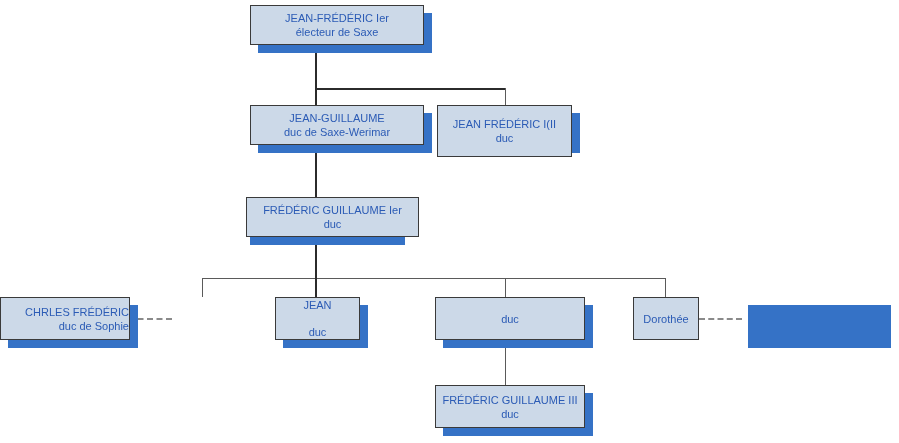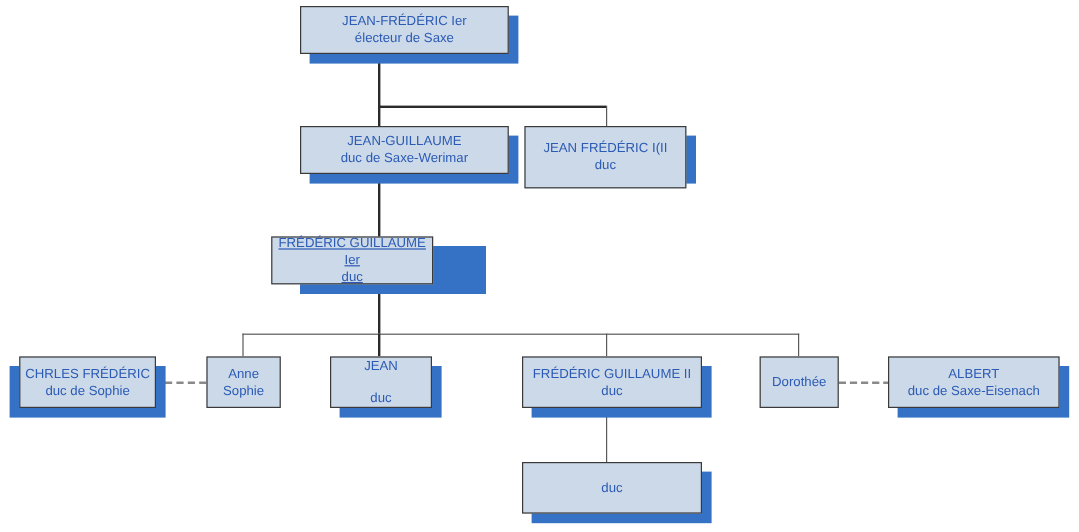--- a/index.html
+++ b/index.html
@@ -93,51 +93,43 @@
   <div class="node" style="left:250px;top:105px;width:174px;height:40px;">
     <span class="l1">JEAN-GUILLAUME</span>
     <span class="l2">duc de Saxe-Werimar</span>
   </div>
 
   <div class="node" style="left:437px;top:105px;width:135px;height:52px;">
     <span class="l1">JEAN FRÉDÉRIC I(II</span>
     <span class="l2">duc</span>
   </div>
 
-  <div class="node" style="left:226px;top:197px;width:135px;height:40px;text-decoration:underline;">
+  <div class="node" style="left:246px;top:197px;width:173px;height:40px;">
     <span class="l1">FRÉDÉRIC GUILLAUME Ier</span>
     <span class="l2">duc</span>
   </div>
 
-  <div class="node" style="left:16px;top:297px;width:114px;height:43px;">
+  <div class="node" style="left:0px;top:297px;width:130px;height:43px;align-items:flex-end;">
     <span class="l1">CHRLES FRÉDÉRIC</span>
     <span class="l2">duc de Sophie</span>
   </div>
 
-  <div class="node" style="left:172px;top:297px;width:62px;height:43px;">
-    <span class="l1">Anne</span>
-    <span class="l2">Sophie</span>
-  </div>
 
   <div class="node" style="left:275px;top:297px;width:85px;height:43px;justify-content:space-between;">
     <span class="l1">JEAN</span>
     <span class="l2">duc</span>
   </div>
 
   <div class="node" style="left:435px;top:297px;width:150px;height:43px;">
-    <span class="l1">FRÉDÉRIC GUILLAUME II</span>
     <span class="l2">duc</span>
   </div>
 
   <div class="node" style="left:633px;top:297px;width:66px;height:43px;">
     <span class="l1">Dorothée</span>
   </div>
 
-  <div class="node" style="left:740px;top:297px;width:143px;height:43px;">
-    <span class="l1">ALBERT</span>
-    <span class="l2">duc de Saxe-Eisenach</span>
-  </div>
 
   <div class="node" style="left:435px;top:385px;width:150px;height:43px;">
+    <span class="l1">FRÉDÉRIC GUILLAUME III</span>
     <span class="l2">duc</span>
   </div>
 
 </div>
 
 </body></html>

